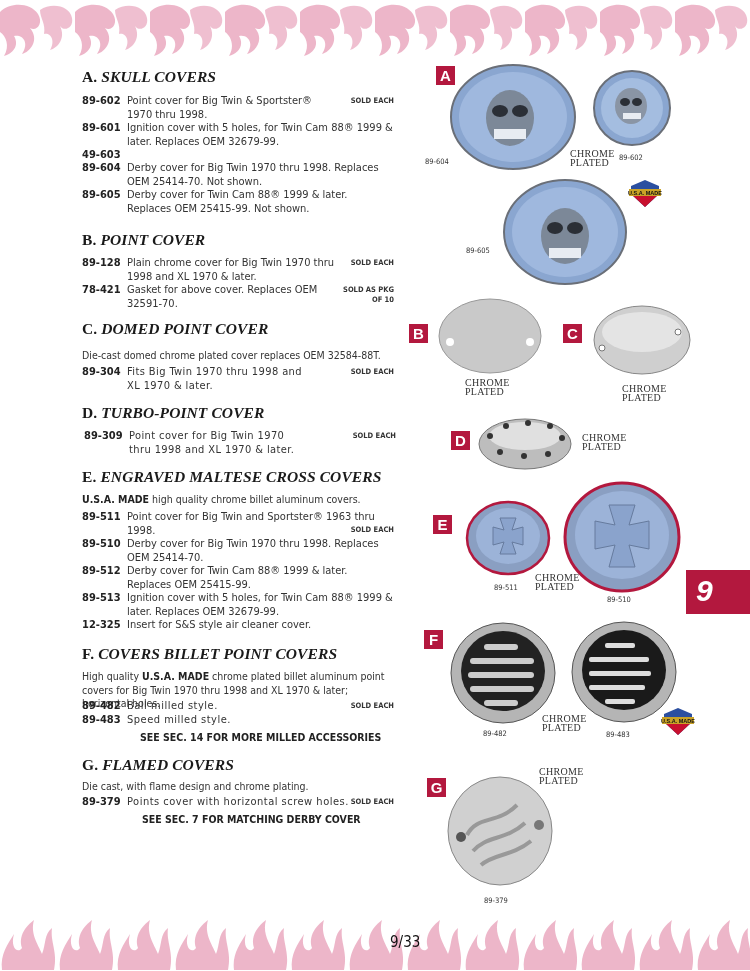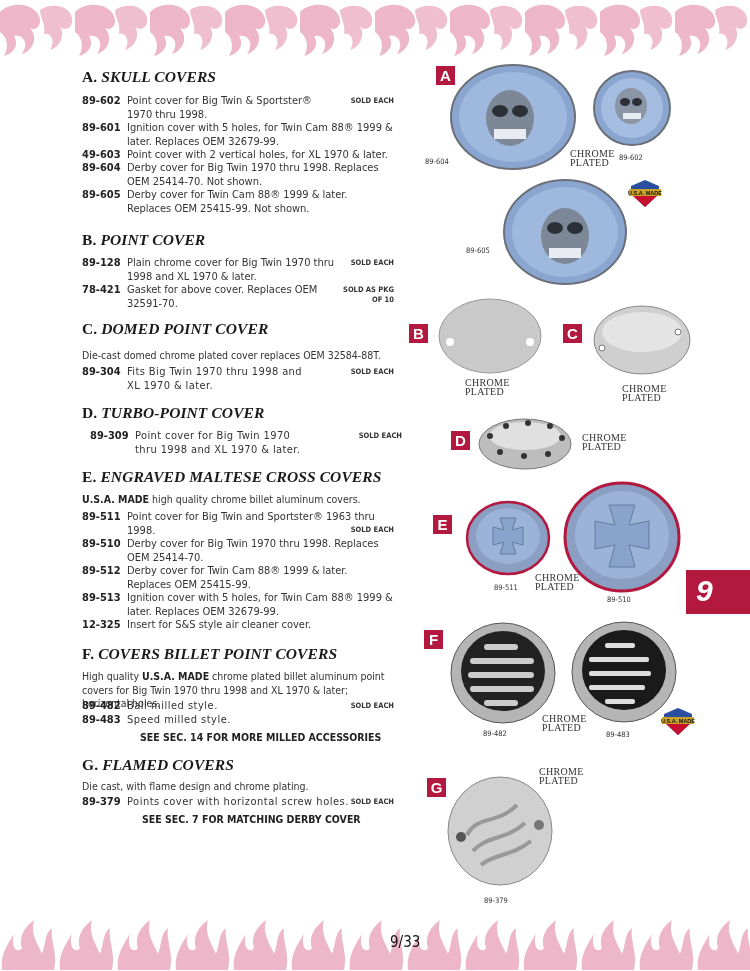--- a/index.html
+++ b/index.html
@@ -60,21 +60,20 @@
     <span class="code">89-602</span>
     <span class="desc" style="width:200px">Point  cover for Big Twin &amp; Sportster® 1970 thru 1998.</span>
     <span class="sold" style="top:2px">SOLD EACH</span>
   </div>
   <div class="row" style="top:121px">
     <span class="code">89-601</span>
     <span class="desc">Ignition cover with 5 holes, for Twin Cam 88® 1999 &amp; later. Replaces OEM 32679-99.</span>
   </div>
   <div class="row" style="top:148px">
     <span class="code">49-603</span>
-    <span class="desc">Point  cover with 2 vertical holes, for XL 1970 &amp; later.</span>
   </div>
   <div class="row" style="top:161px">
     <span class="code">89-604</span>
     <span class="desc">Derby cover for Big Twin 1970 thru 1998. Replaces OEM 25414-70. Not shown.</span>
   </div>
   <div class="row" style="top:188px">
     <span class="code">89-605</span>
     <span class="desc">Derby cover for Twin Cam 88® 1999 &amp; later. Replaces OEM 25415-99. Not shown.</span>
   </div>
 
@@ -98,21 +97,21 @@
   <div class="intro" style="top:349px">Die-cast domed chrome plated cover replaces OEM 32584-88T.</div>
   <div class="row" style="top:365px">
     <span class="code">89-304</span>
     <span class="desc" style="width:180px;letter-spacing:0.4px">Fits Big Twin 1970 thru 1998 and XL 1970 &amp; later.</span>
     <span class="sold" style="top:2px">SOLD EACH</span>
   </div>
 
   <div class="sec-h" style="top:404px">
     <span class="letter">D.</span><span class="title">TURBO-POINT COVER</span>
   </div>
-  <div class="row" style="top:429px;left:8px">
+  <div class="row" style="top:429px;left:2px">
     <span class="code">89-309</span>
     <span class="desc" style="width:170px;letter-spacing:0.4px">Point cover for Big Twin 1970 thru 1998 and XL 1970 &amp; later.</span>
     <span class="sold" style="top:2px">SOLD EACH</span>
   </div>
 
   <div class="sec-h" style="top:468px">
     <span class="letter">E.</span><span class="title">ENGRAVED MALTESE CROSS COVERS</span>
   </div>
   <div class="intro" style="top:493px"><b>U.S.A. MADE</b><span> high quality chrome billet aluminum covers.</span></div>
   <div class="row" style="top:510px">

